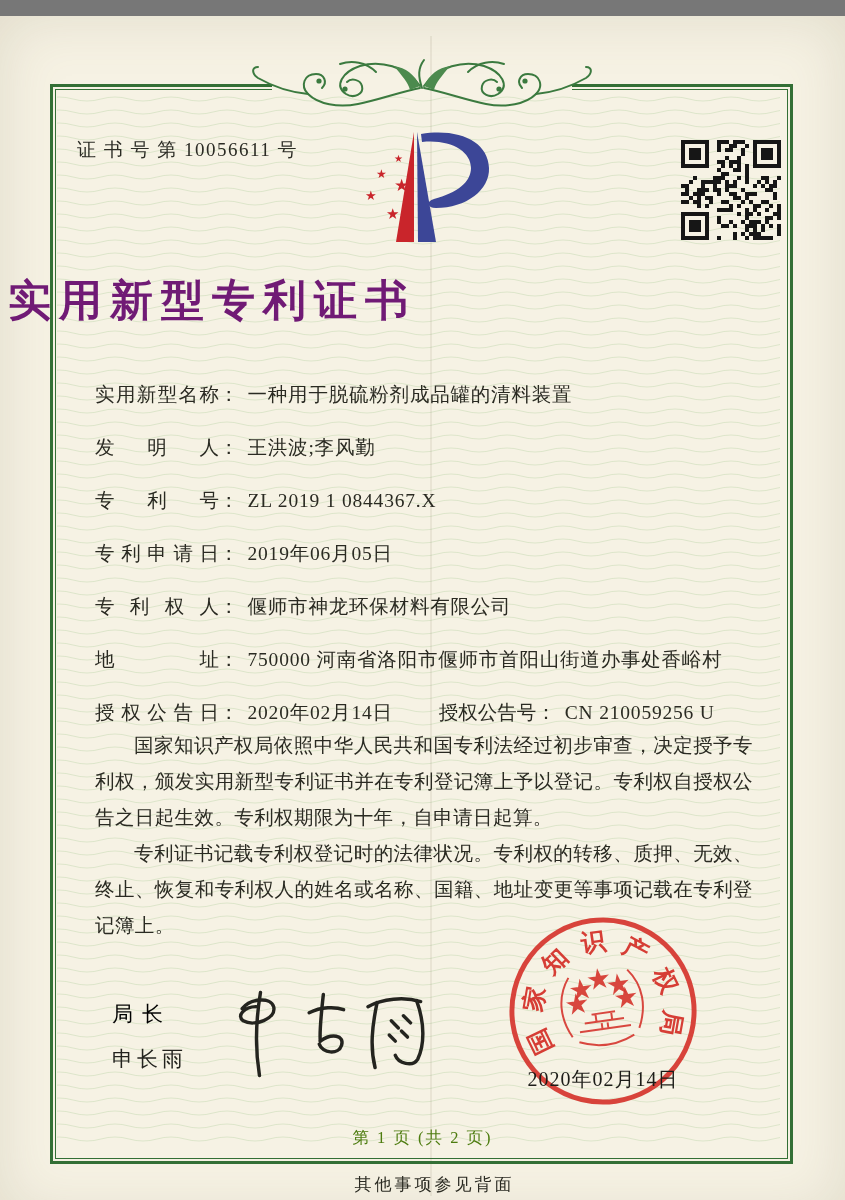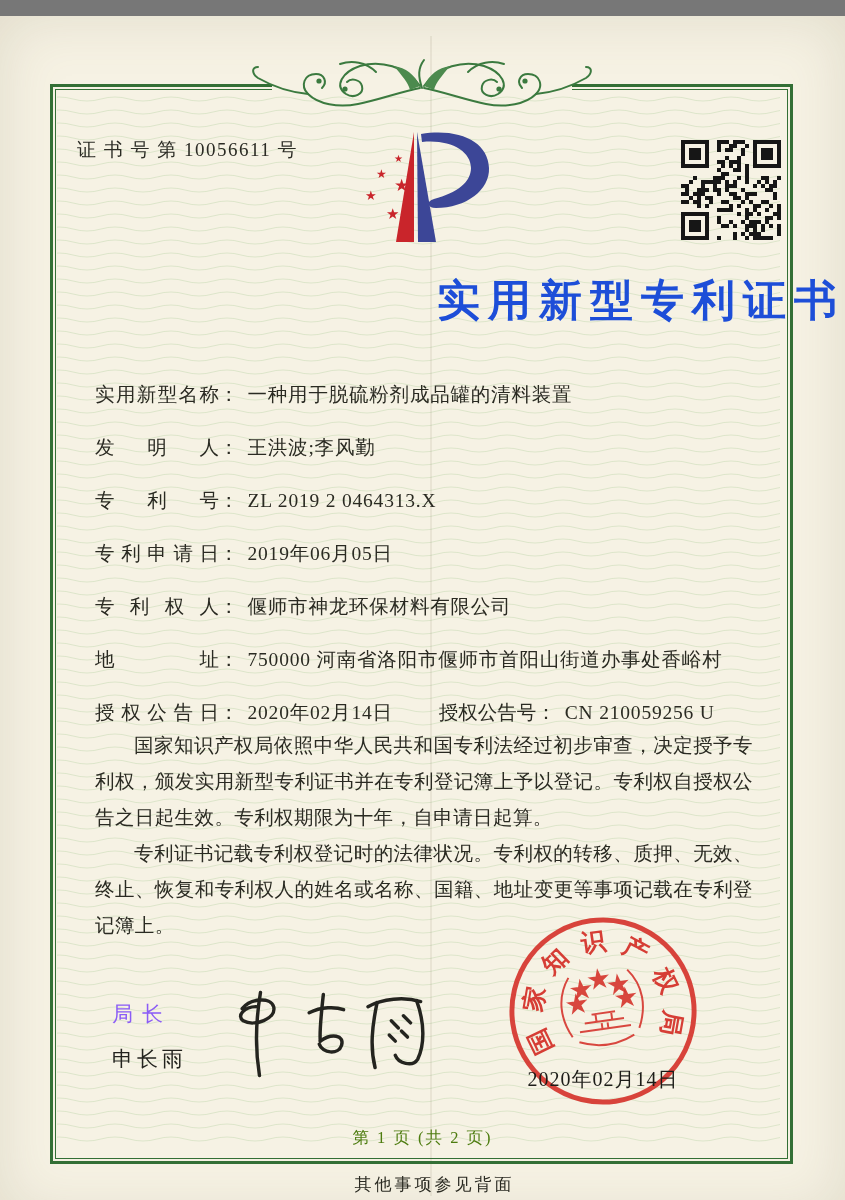--- a/index.html
+++ b/index.html
@@ -19,36 +19,36 @@
   .orn-top{position:absolute;left:172px;top:36px;width:500px;height:66px;}
   .orn-top .halo{fill:#f6f2e4;}
   .orn-top path{fill:none;stroke:#3b7a3f;stroke-width:2;stroke-linecap:round;}
   .orn-top .leaf{fill:#4c8a4e;stroke:none;}
   .orn-top circle{fill:#3b7a3f;}
   
   .cert-no{position:absolute;left:77px;top:121px;font-size:19px;letter-spacing:1.5px;color:#2b2b24;}
   .logo{position:absolute;left:338px;top:110px;width:184px;height:128px;}
   .logo .star{fill:#c9252b;}
   .qr{position:absolute;left:681px;top:124px;width:100px;height:100px;}
-  .title{position:absolute;left:0;right:0;top:256px;text-align:right;
-         font-size:43px;font-weight:bold;letter-spacing:8px;text-indent:8px;color:#1d4ed8;}
+  .title{position:absolute;left:0;right:0;top:256px;text-align:left;
+         font-size:43px;font-weight:bold;letter-spacing:8px;text-indent:8px;color:#701a75;}
   
   .fields{position:absolute;left:95px;top:366px;width:660px;color:#2a2a22;}
   .frow{display:flex;font-size:19.5px;line-height:26px;margin-bottom:27px;white-space:nowrap;}
   .f-label{display:inline-block;width:124px;flex:none;text-align:justify;text-align-last:justify;}
   .f-colon{flex:none;margin-right:9px;}
   .f-value{letter-spacing:.8px;}
   .f-pair2{display:flex;margin-left:46px;}
   .f-label2{flex:none;}
   
   .paras{position:absolute;left:95px;top:712px;width:658px;font-size:19.5px;
          line-height:36px;color:#2a2a22;text-align:justify;letter-spacing:.4px;}
   .paras p{margin:0;text-indent:2em;}
   
-  .signer-role{position:absolute;left:112px;top:984px;font-size:21px;letter-spacing:9px;color:#8b5cf6;}
+  .signer-role{position:absolute;left:112px;top:984px;font-size:21px;letter-spacing:9px;color:#000000;}
   .signer-name{position:absolute;left:112px;top:1029px;font-size:21px;letter-spacing:4px;color:#23231e;}
   .signature{position:absolute;left:226px;top:966px;width:218px;height:102px;}
   .signature path{fill:none;stroke:#24241f;stroke-width:3.4;stroke-linecap:round;stroke-linejoin:round;}
   
   .seal{position:absolute;left:504px;top:896px;width:198px;height:198px;}
   .seal svg{width:100%;height:100%;}
   .seal .ring{fill:none;stroke:#d5342c;stroke-width:5;opacity:.92;}
   .seal text{fill:#d5342c;font-size:25px;font-weight:bold;text-anchor:middle;
              font-family:"Liberation Serif","DejaVu Serif",serif;opacity:.95;}
   .seal .emb{stroke:#d5342c;fill:none;stroke-width:2;opacity:.9;}
@@ -376,21 +376,21 @@
       <span class="f-value">一种用于脱硫粉剂成品罐的清料装置</span>
     </div>
     <div class="frow">
       <span class="f-label">发明人</span>
         <span class="f-colon">：</span>
       <span class="f-value">王洪波;李风勤</span>
     </div>
     <div class="frow">
       <span class="f-label">专利号</span>
         <span class="f-colon">：</span>
-      <span class="f-value">ZL 2019 2 0464313.X</span>
+      <span class="f-value">ZL 2019 1 0844367.X</span>
     </div>
     <div class="frow">
       <span class="f-label">专利申请日</span>
         <span class="f-colon">：</span>
       <span class="f-value">2019年06月05日</span>
     </div>
     <div class="frow">
       <span class="f-label">专利权人</span>
         <span class="f-colon">：</span>
       <span class="f-value">偃师市神龙环保材料有限公司</span>

